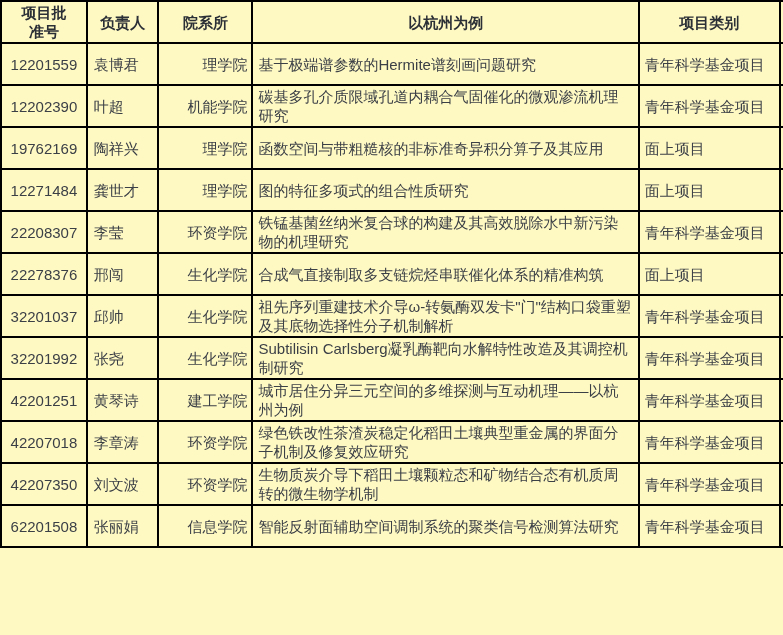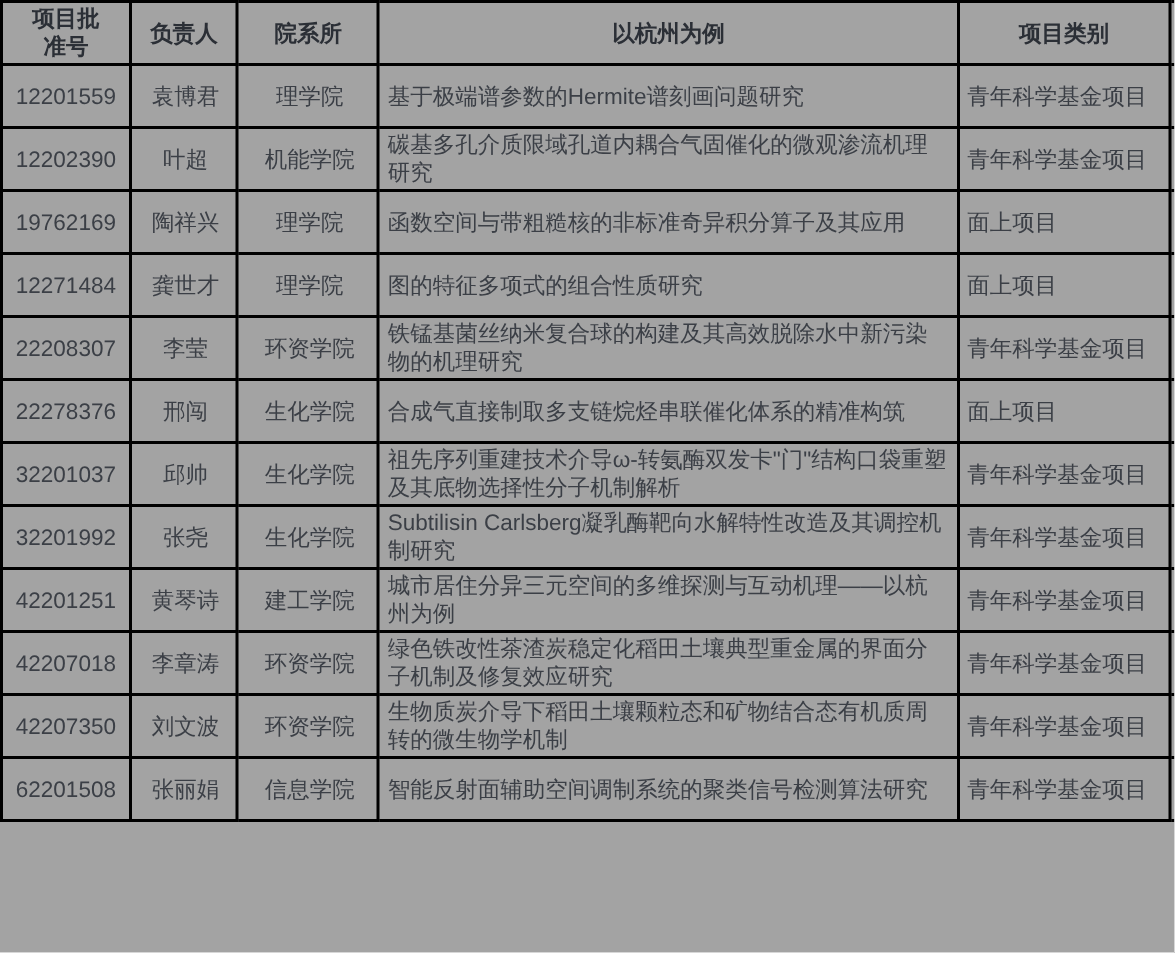--- a/index.html
+++ b/index.html
@@ -1,36 +1,36 @@
 <!DOCTYPE html>
 <html><head>
 <meta charset="utf-8">
 <style>
   html,body{margin:0;padding:0;background:#ffffff;}
   .page{
-    width:783px;height:635px;overflow:hidden;background:#a3a3a3;
+    width:783px;height:635px;overflow:hidden;background:#fef9c3;
     font-family:"Liberation Sans","DejaVu Sans",sans-serif;
   }
   table.projects{
     border-collapse:collapse;table-layout:fixed;width:783px;
     color:#3b3f46;font-size:15px;line-height:19px;
   }
   th,td{border:2px solid #000000;overflow:hidden;}
   th{
     font-weight:bold;text-align:center;vertical-align:middle;
     color:#2b2f36;height:36px;padding:1px 2px;
   }
   td{height:38px;vertical-align:middle;padding:1px 4px;}
   .c1{width:84px;}
   td.c1{text-align:center;padding:1px 2px;}
   th.c1{padding:1px 12px;}
   .c2{width:70px;}
-  td.c2{text-align:center;padding-left:6px;}
+  td.c2{text-align:left;padding-left:6px;}
   .c3{width:92px;}
-  td.c3{text-align:center;padding-left:6px;border-radius:16px;}
+  td.c3{text-align:right;padding-left:6px;border-radius:16px;}
   .c4{width:378px;}
   td.c4{text-align:left;padding:1px 5px;}
   .c5{width:138px;}
   td.c5{text-align:left;padding-left:5px;}
   .c6{width:3px;padding:0;}
   th.c6,td.c6{border-right:none;}
 </style>
 </head>
 <body>
 

